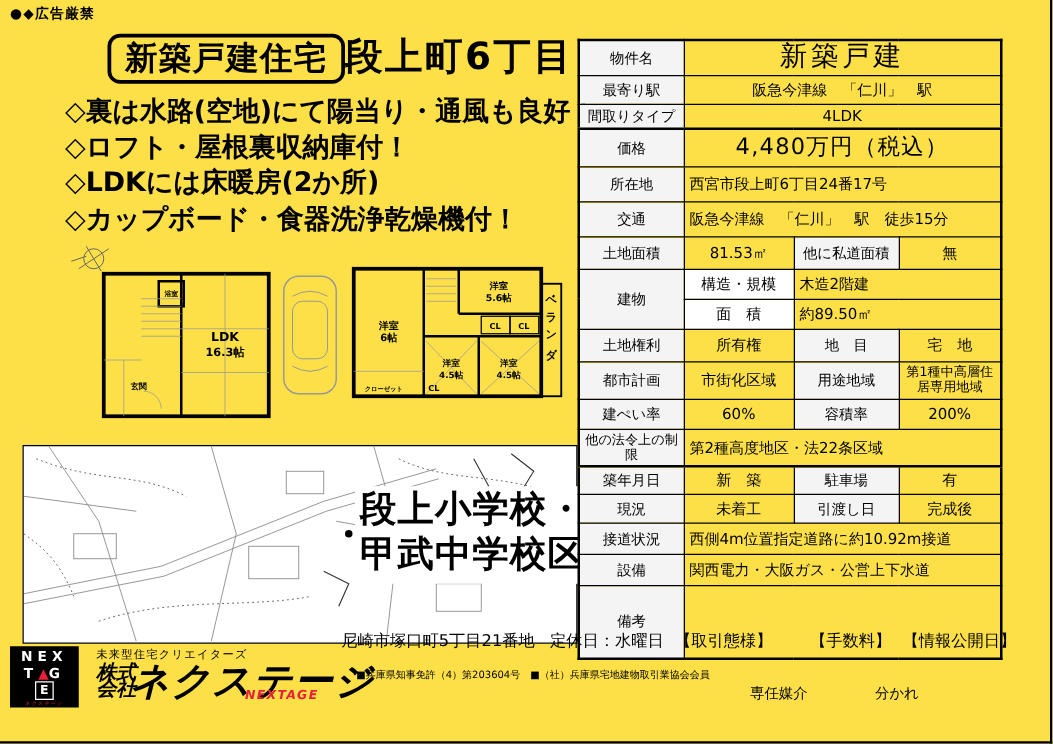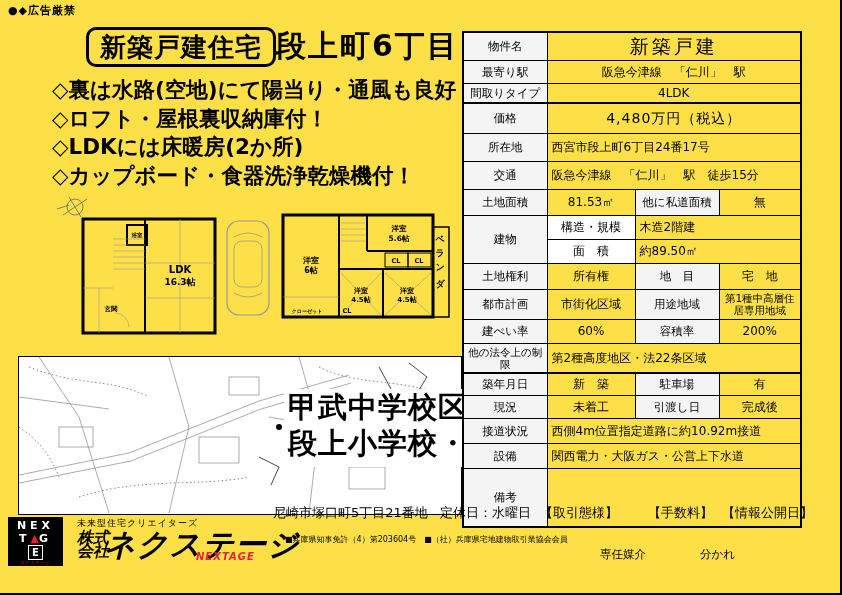--- a/index.html
+++ b/index.html
@@ -22,22 +22,22 @@
   
   .map{left:18px;top:356px;width:444px;height:159px;border:1.5px solid #000;box-sizing:border-box;background:#fff;}
   .school-box{left:283px;top:388px;width:180px;height:78px;background:#fff;padding-left:4px;box-sizing:border-box;}
   .school-box div{font-size:29px;font-weight:bold;line-height:36px;letter-spacing:1px;white-space:nowrap;}
   
   .ptable{left:462px;top:31px;}
   table{border-collapse:collapse;table-layout:fixed;width:338px;border:2px solid #000;}
   td{border:1px solid #000;padding:2px 4px;font-size:12px;line-height:14px;overflow:hidden;vertical-align:middle;}
   td.lbl{background:#f4f4f4;text-align:center;font-size:11.5px;}
   td.ctr{text-align:center;}
-  td.xl{font-size:19px;letter-spacing:3px;}
-  td.lg{font-size:14px;letter-spacing:1px;}
+  td.xl{font-size:22px;letter-spacing:3px;}
+  td.lg{font-size:18px;letter-spacing:1px;}
   td.sm{font-size:10.5px;line-height:12px;}
   td.sub{text-align:center;background:#fff;}
   tr.thick td{border-top:2px solid #000;}
   tr.tall{height:58px;}
   
   .logo{left:8px;top:517px;width:55px;height:49px;background:#000;color:#fff;
         display:flex;flex-direction:column;align-items:center;justify-content:center;line-height:13px;}
   .logo .r{font-size:11px;font-weight:bold;letter-spacing:4px;}
   .logo .red{color:#e8203a;letter-spacing:0;}
   .logo .boxE{border:1px solid #fff;padding:0 3px;letter-spacing:0;font-size:10px;}
@@ -172,22 +172,22 @@
         <path d="M0,70 C20,84 30,96 40,120"></path>
       </g>
       <g stroke="#333" stroke-width="0.9" fill="none">
         <path d="M390,6 l18,14 -10,16 16,10"></path>
         <path d="M360,10 l12,22 -16,12"></path>
         <path d="M240,100 l20,10 -8,18"></path>
       </g>
       <circle cx="260" cy="70" r="3" fill="#000"></circle>
     </svg>
     <div class="abs school-box" style="left:265px;top:32px;">
+      <div>段上小学校・</div>
       <div>甲武中学校区</div>
-      <div>段上小学校・</div>
     </div>
   </div>
 
   <div class="abs ptable">
     <table>
       <colgroup>
           <col style="width:84px">
           <col style="width:88px">
           <col style="width:84px">
           <col style="width:82px">

